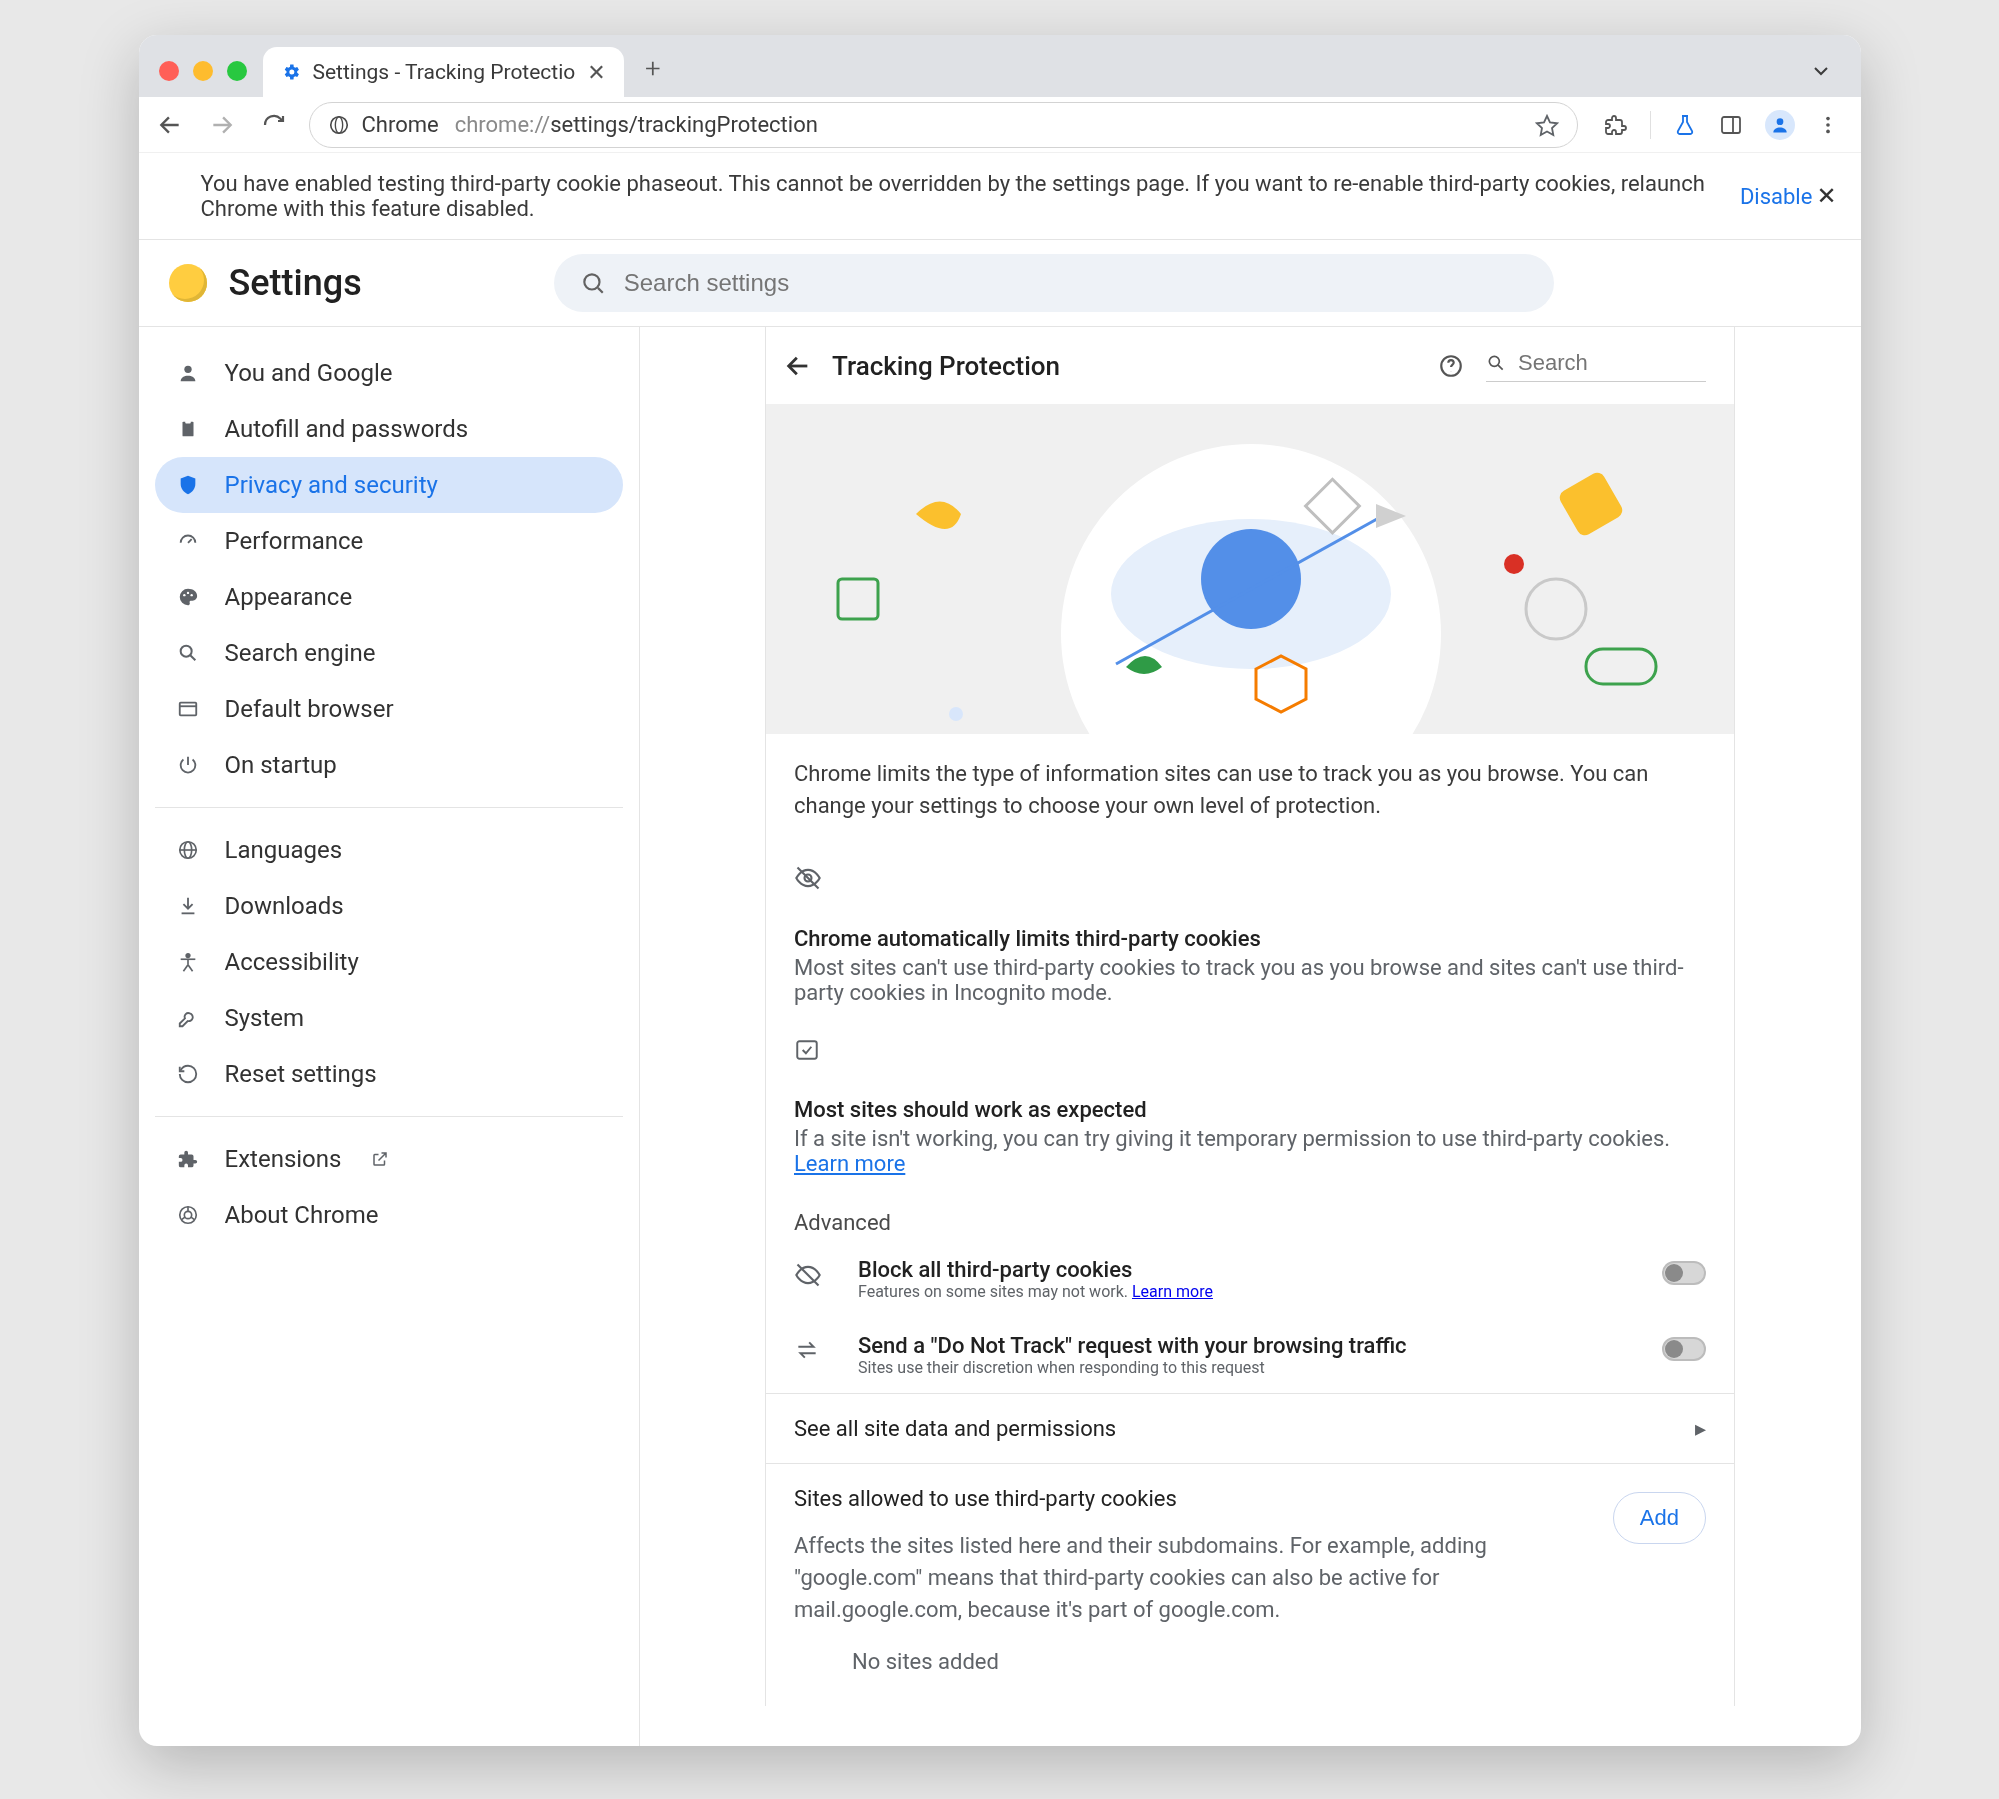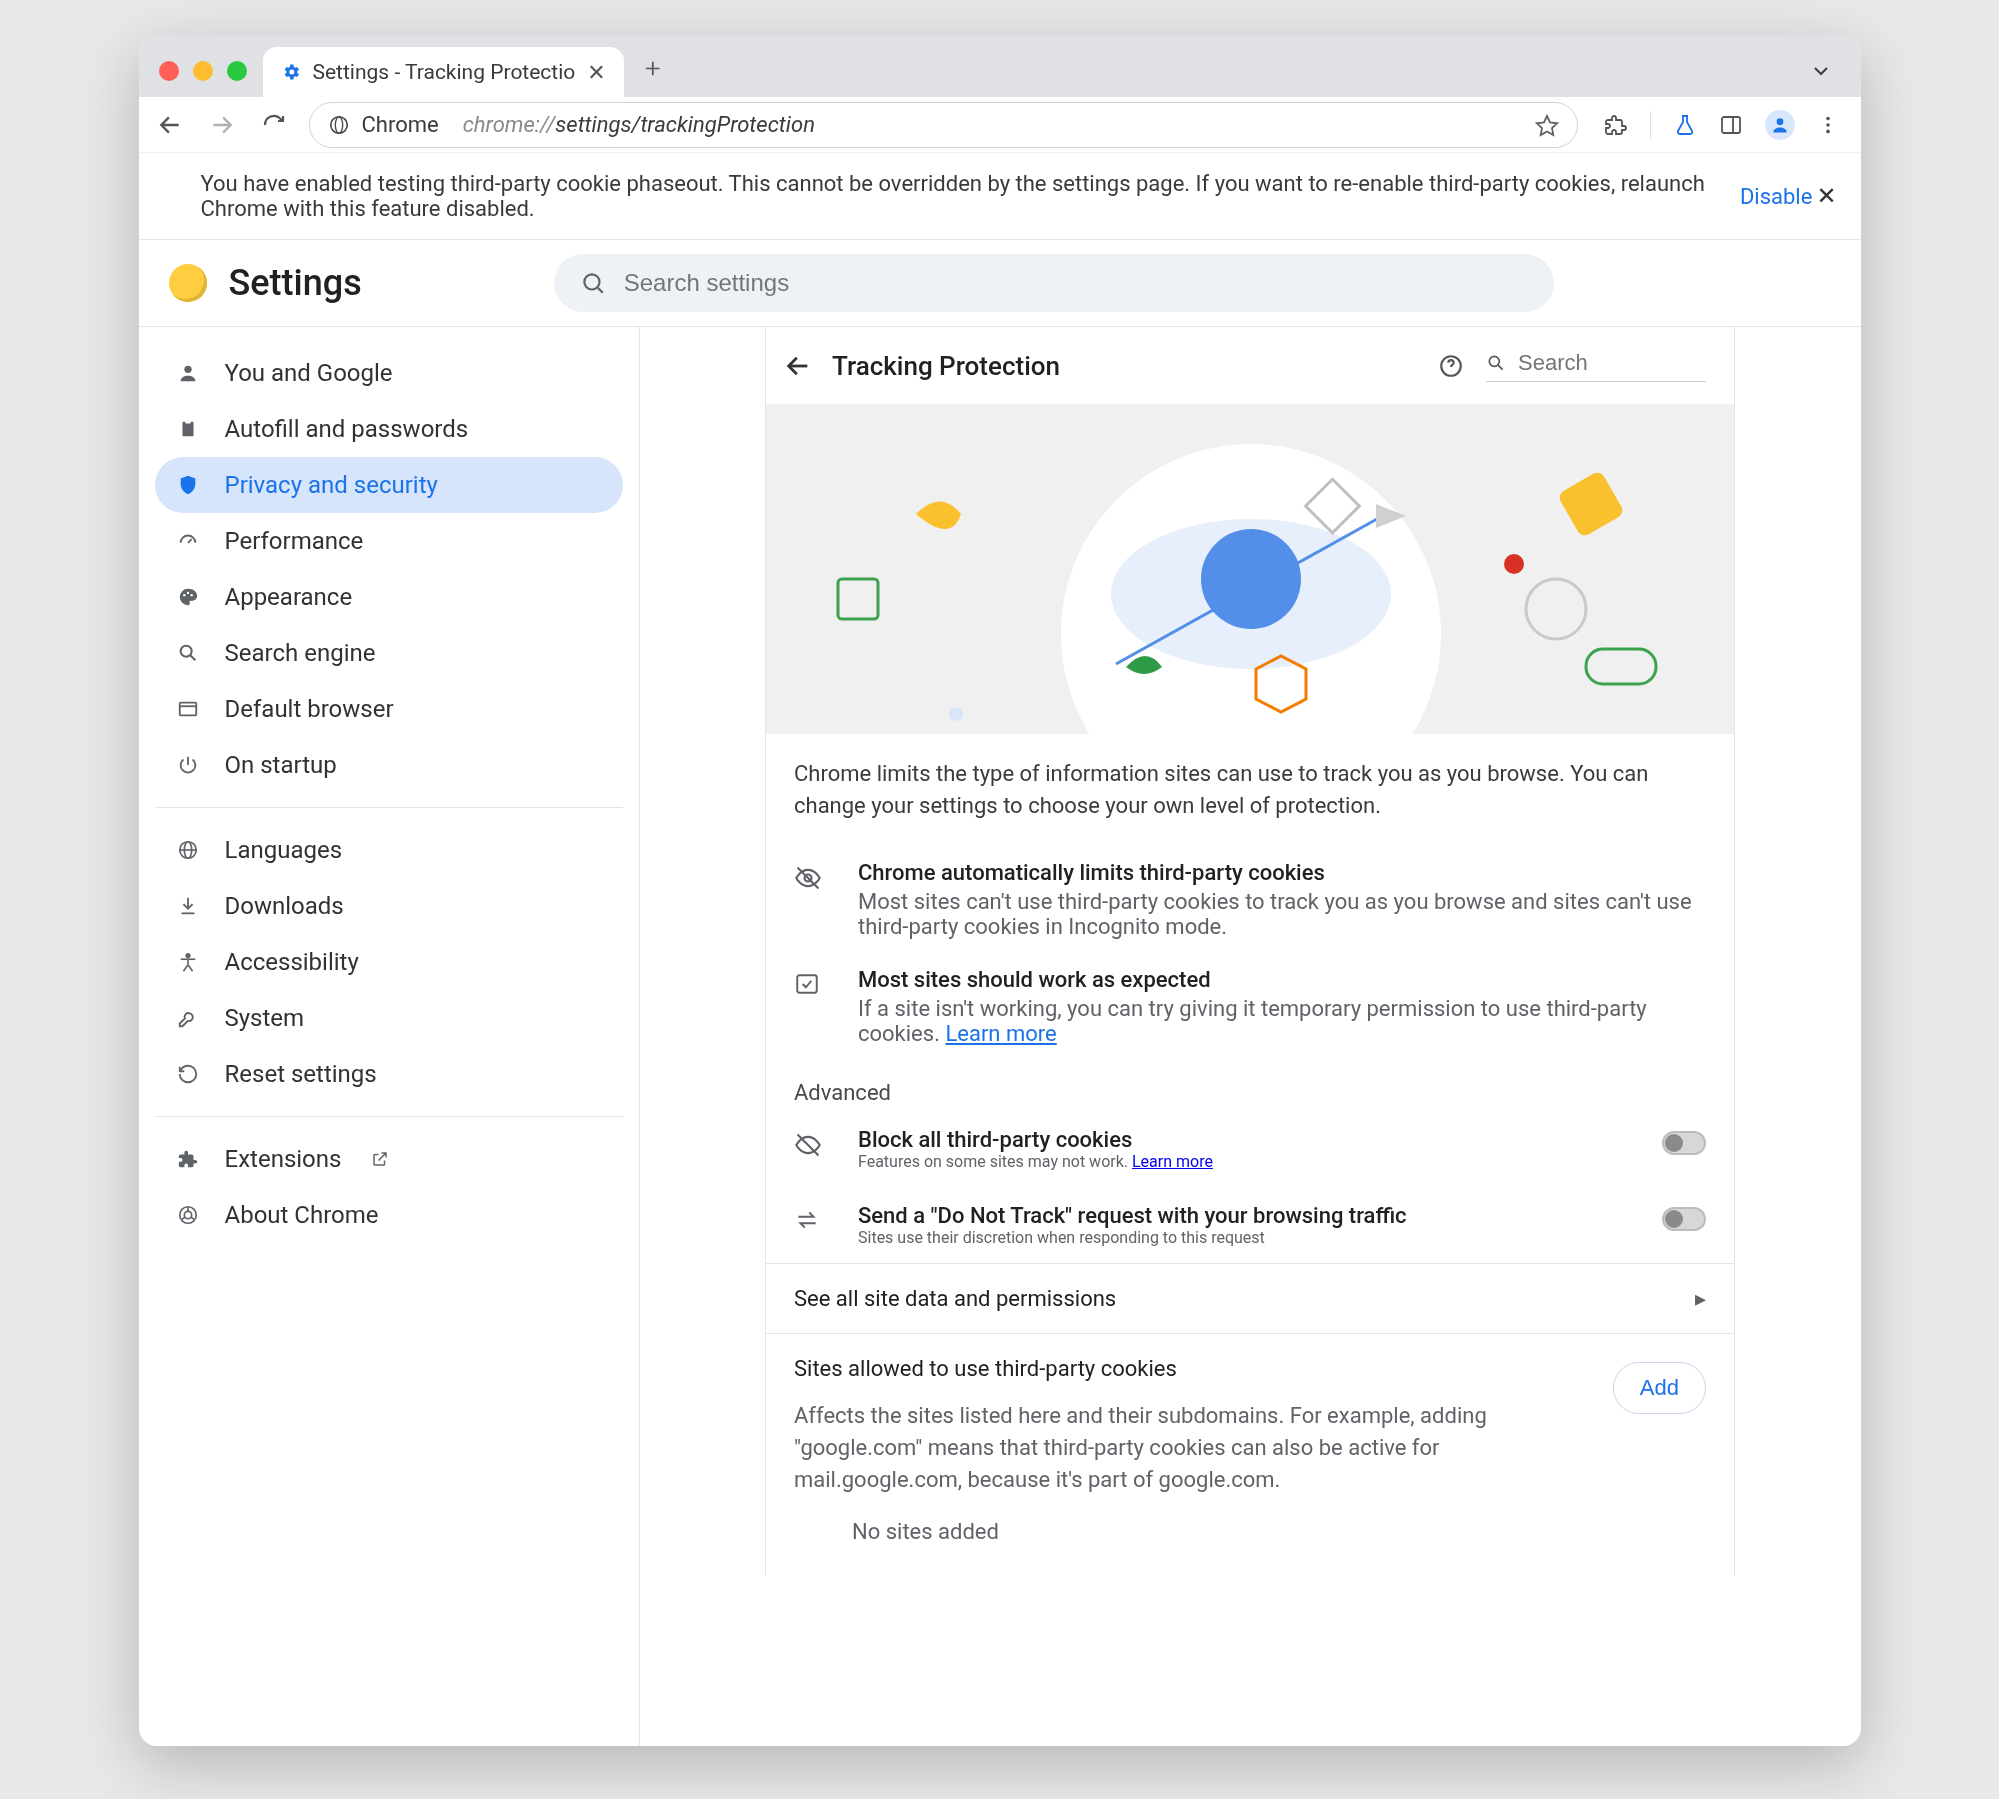--- a/index.html
+++ b/index.html
@@ -104,21 +104,21 @@
     display:flex; align-items:center; gap:20px; padding:22px 28px 22px 18px;
   }
   .page-title{ font-size:26px; font-weight:500; color:#212121; }
   .page-header .right{ margin-left:auto; display:flex; align-items:center; gap:22px; }
   .page-search{ display:flex; align-items:center; gap:10px; border-bottom:1px solid #ccc; padding-bottom:4px;}
   .page-search input{ border:none; outline:none; font-size:22px; width:190px;}
 
   .hero{ height:330px; background:#f0f0f0; position:relative; overflow:hidden;}
 
   .section{ padding:24px 28px; font-size:22px; color:#3b3b3b; line-height:1.45;}
-  .info-row{ display:flex; gap:24px; padding:14px 28px; align-items:flex-start;}
+  .info-row{ display:flex; gap:34px; padding:14px 28px; align-items:flex-start;flex-direction:column;}
   .info-row .rico{ width:40px; color:#5f6368; padding-top:4px;}
   .info-row .rtext strong{ display:block; font-weight:500; color:#212121; margin-bottom:4px; font-size:22px;}
   .info-row .rtext{ font-size:22px; color:#5f6368; flex:1;}
   .info-row a{ color:#1a73e8; text-decoration:underline; }
   .sec-label{ font-size:22px; color:#4a4a4a; padding:20px 28px 6px;}
   .toggle-row{ display:flex; align-items:flex-start; gap:24px; padding:16px 28px;}
   .toggle-row .rtext{ flex:1;}
   .toggle{ width:44px; height:24px; background:#d7d7d7; border-radius:20px; position:relative; margin-top:4px; border:2px solid #bcbcbc;}
   .toggle .knob{ width:18px; height:18px; background:#8a8a8a; border-radius:50%; position:absolute; top:1px; left:1px;}
   .divider{ height:1px; background:#e4e4e4;}
@@ -182,21 +182,21 @@
         </svg>
       </div>
     <div class="omnibox">
       <span style="color:#4a4a4a;">
         <svg width="22" height="22" viewBox="0 0 24 24" fill="currentColor">
             <circle cx="12" cy="12" r="9" fill="none" stroke="currentColor" stroke-width="1.8"></circle>
             <ellipse cx="12" cy="12" rx="4" ry="9" fill="none" stroke="currentColor" stroke-width="1.5"></ellipse>
           </svg>
       </span>
       <span style="font-weight:400;">Chrome</span>
-      <span class="omni-url" style="margin-left:12px;font-style:italic;"><span class="faint">chrome://</span><span>settings/trackingProtection</span></span>
+      <span class="omni-url" style="margin-left:4px;"><span class="faint">chrome://</span><span>settings/trackingProtection</span></span>
       <span style="margin-left:auto; color:#5f6368;">
         <svg width="24" height="24" viewBox="0 0 24 24" fill="none" stroke="currentColor" stroke-width="1.8">
             <polygon points="12 3 15 9.5 22 10.3 17 15 18.3 22 12 18.5 5.7 22 7 15 2 10.3 9 9.5"></polygon>
           </svg>
       </span>
     </div>
     <div class="toolicons">
       <span>
           <svg width="24" height="24" viewBox="0 0 24 24" fill="none" stroke="currentColor" stroke-width="1.8">
             <path d="M10 3a2 2 0 012 2v2h4a2 2 0 012 2v4h2a2 2 0 110 4h-2v2a2 2 0 01-2 2h-4v-2a2 2 0 10-4 0v2H4a2 2 0 01-2-2v-4h2a2 2 0 100-4H2V9a2 2 0 012-2h4V5a2 2 0 012-2z"></path>

